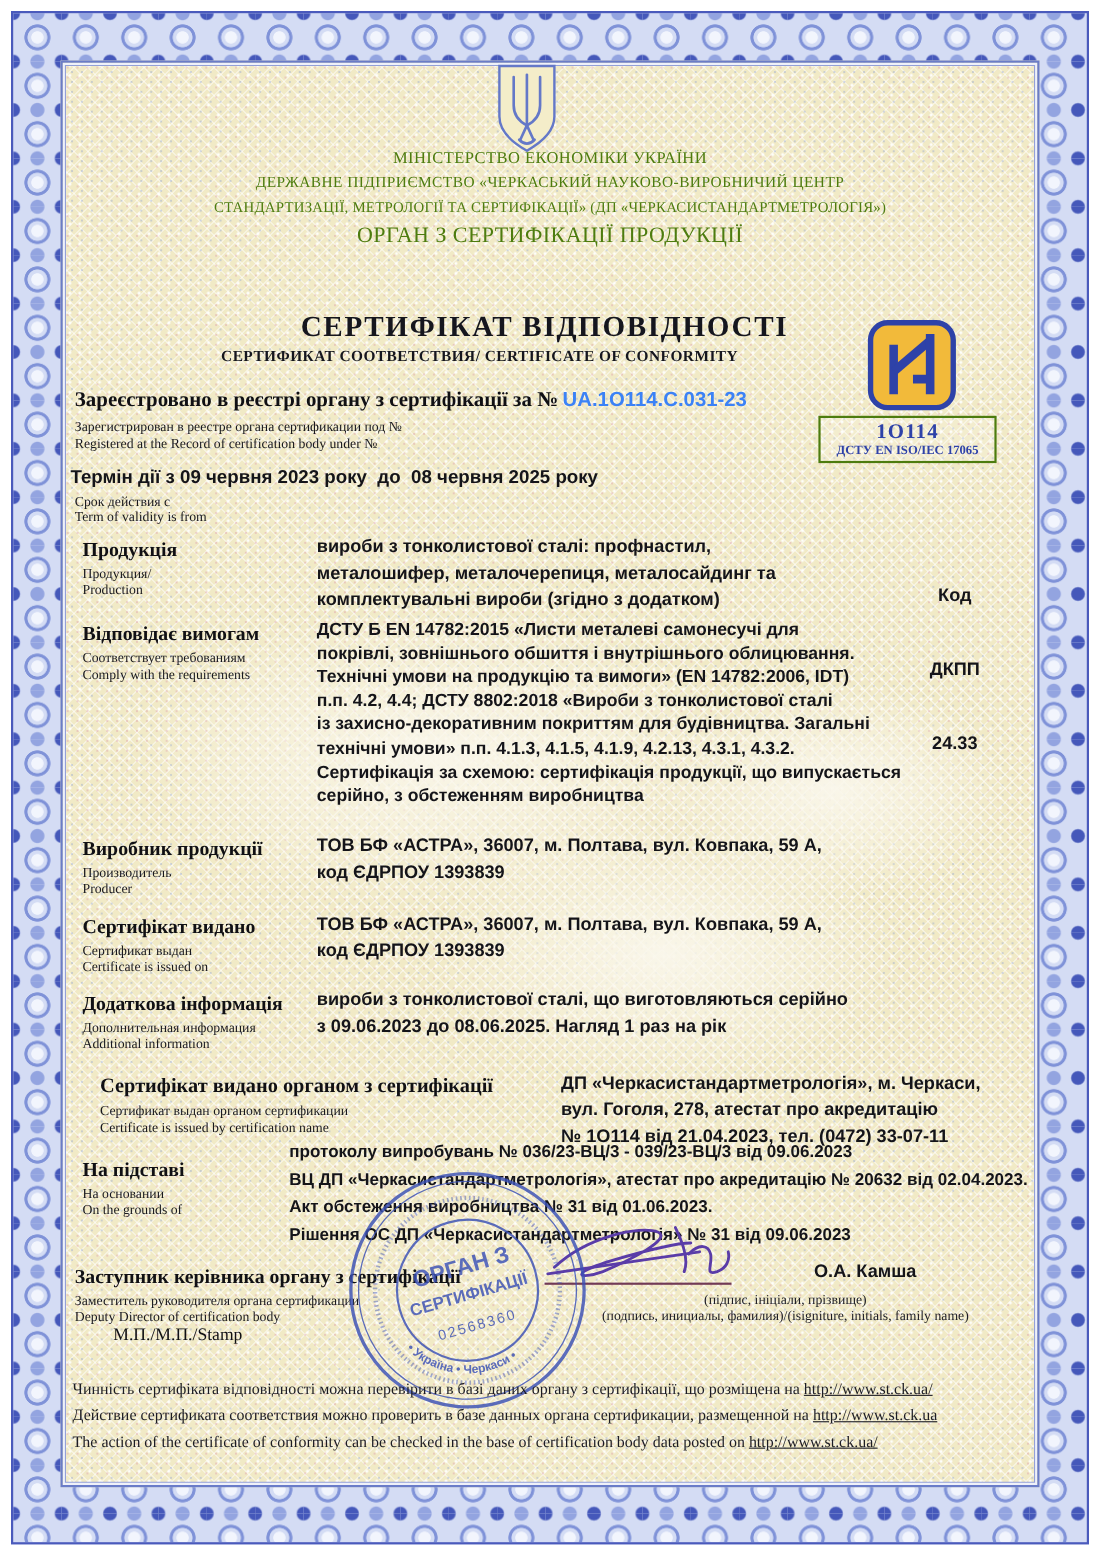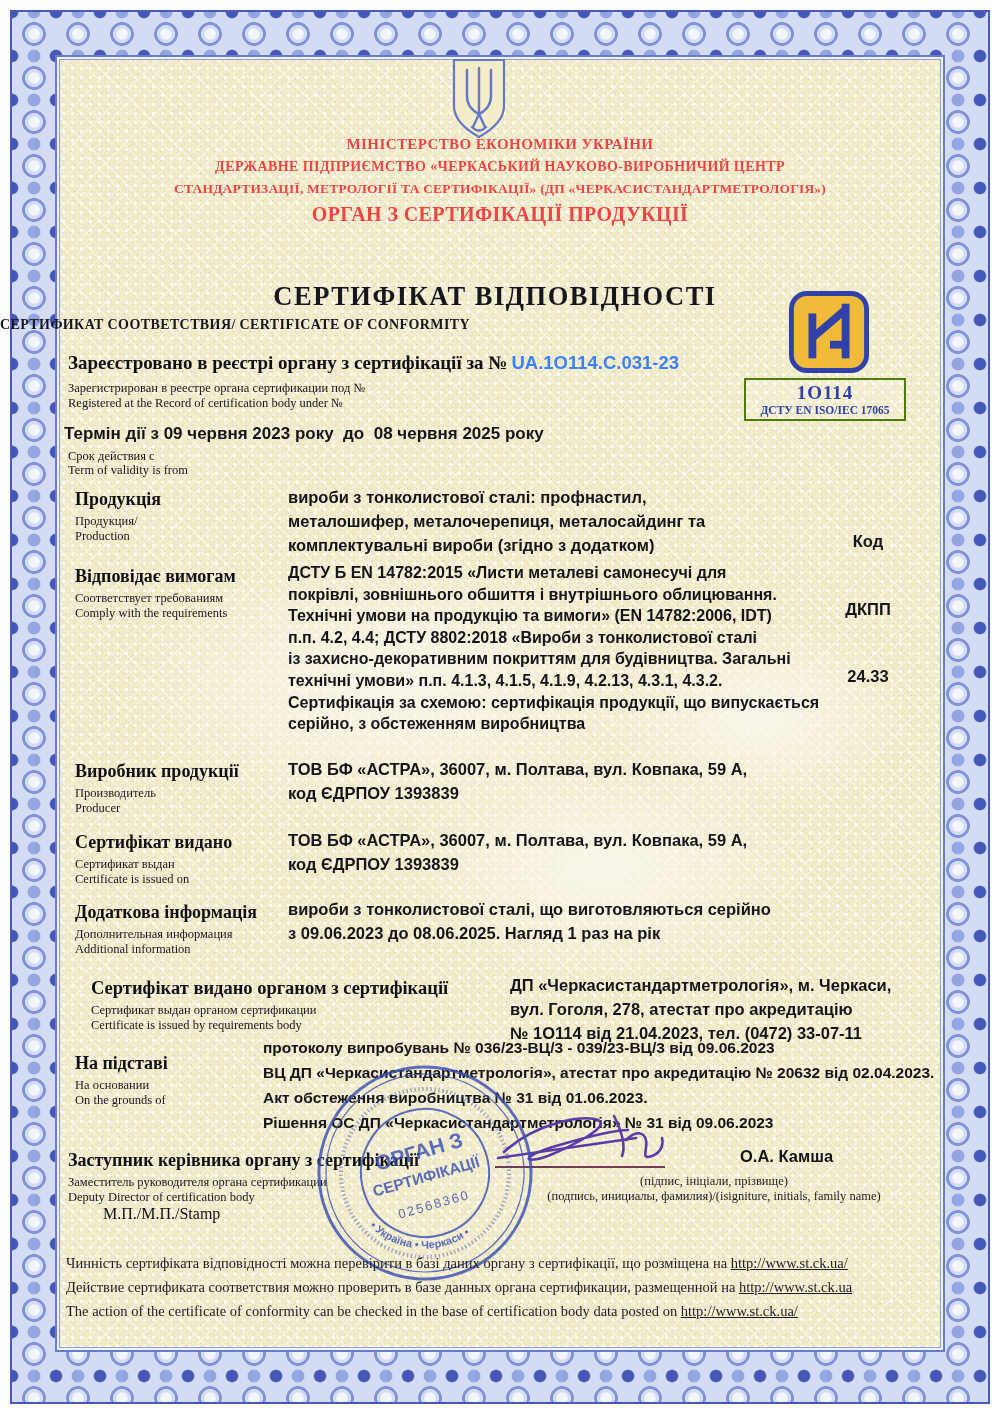--- a/index.html
+++ b/index.html
@@ -34,21 +34,21 @@
     background-size:9px 9px, 9px 9px, 9px 9px, auto, auto;
     background-position:0 0, 4px 4px, 2px 7px, 0 0, 0 0;}
 
   .wm{position:absolute;border-radius:50%;pointer-events:none;
       background:radial-gradient(ellipse at center, rgba(250,247,236,.95) 0%, rgba(250,247,236,0) 70%);}
 
   .abs{position:absolute;}
   .ctr{left:0;right:0;text-align:center;}
 
   
-  .hdr{font-weight:bold;color:#ef4444;letter-spacing:.4px;}
+  .hdr{font-weight:normal;color:#4d7c0f;letter-spacing:.4px;}
   .hdr1{font-size:15px;}
   .hdr2{font-size:14px;}
   .hdr3{font-size:13.5px;letter-spacing:.2px;}
   .hdr4{font-size:20px;}
 
   
   .title-main{font-size:26.5px;font-weight:bold;letter-spacing:1.5px;color:#15161e;}
   .title-sub{font-size:14px;font-weight:bold;letter-spacing:.4px;color:#15161e;}
 
   
@@ -101,21 +101,21 @@
       <path d="M22,70 Q29,77 36,70"></path>
     </g>
   </svg>
 
   <div class="abs ctr hdr hdr1" style="top:136px;">МІНІСТЕРСТВО ЕКОНОМІКИ УКРАЇНИ</div>
   <div class="abs ctr hdr hdr2" style="top:159px;">ДЕРЖАВНЕ ПІДПРИЄМСТВО «ЧЕРКАСЬКИЙ НАУКОВО-ВИРОБНИЧИЙ ЦЕНТР</div>
   <div class="abs ctr hdr hdr3" style="top:181px;">СТАНДАРТИЗАЦІЇ, МЕТРОЛОГІЇ ТА СЕРТИФІКАЦІЇ» (ДП «ЧЕРКАСИСТАНДАРТМЕТРОЛОГІЯ»)</div>
   <div class="abs ctr hdr hdr4" style="top:203px;">ОРГАН З СЕРТИФІКАЦІЇ ПРОДУКЦІЇ</div>
 
   <div class="abs title-main" style="left:0;width:990px;text-align:center;top:281px;">СЕРТИФІКАТ ВІДПОВІДНОСТІ</div>
-  <div class="abs title-sub" style="left:0;width:990px;top:317px;">СЕРТИФИКАТ СООТВЕТСТВИЯ/ CERTIFICATE OF CONFORMITY</div>
+  <div class="abs title-sub" style="left:0;width:872px;text-align:center;top:317px;">СЕРТИФИКАТ СООТВЕТСТВИЯ/ CERTIFICATE OF CONFORMITY</div>
 
   <svg class="abs" style="left:788px;top:290px;" width="82" height="84" viewBox="0 0 84 86">
     <rect x="3.5" y="3.5" width="77" height="79" rx="16" fill="#f2ba3a" stroke="#2e42a8" stroke-width="5"></rect>
     <g stroke="#2e42a8" stroke-width="8" fill="none">
       <path d="M25,24 V70"></path>
       <path d="M25,49 L59,20"></path>
       <path d="M59,14 V70"></path>
       <path d="M43,56 H59"></path>
     </g>
   </svg>
@@ -183,21 +183,21 @@
     <div class="lbl-uk">Додаткова інформація</div>
     <div class="lbl-sub" style="margin-top:4px;">Дополнительная информация</div>
     <div class="lbl-sub">Additional information</div>
   </div>
   <div class="abs val" style="left:288px;top:897px;">вироби з тонколистової сталі, що виготовляються серійно
 з 09.06.2023 до 08.06.2025. Нагляд 1 раз на рік</div>
 
   <div class="abs" style="left:91px;top:978px;">
     <div class="lbl-uk sm">Сертифікат видано органом з сертифікації</div>
     <div class="lbl-sub" style="margin-top:4px;">Сертификат выдан органом сертификации</div>
-    <div class="lbl-sub">Certificate is issued by requirements body</div>
+    <div class="lbl-sub">Certificate is issued by certification name</div>
   </div>
   <div class="abs val" style="left:510px;top:973px;">ДП «Черкасистандартметрологія», м. Черкаси,
 вул. Гоголя, 278, атестат про акредитацію
 № 1О114 від 21.04.2023, тел. (0472) 33-07-11</div>
 
   <div class="abs" style="left:75px;top:1053px;">
     <div class="lbl-uk">На підставі</div>
     <div class="lbl-sub" style="margin-top:4px;">На основании</div>
     <div class="lbl-sub">On the grounds of</div>
   </div>

